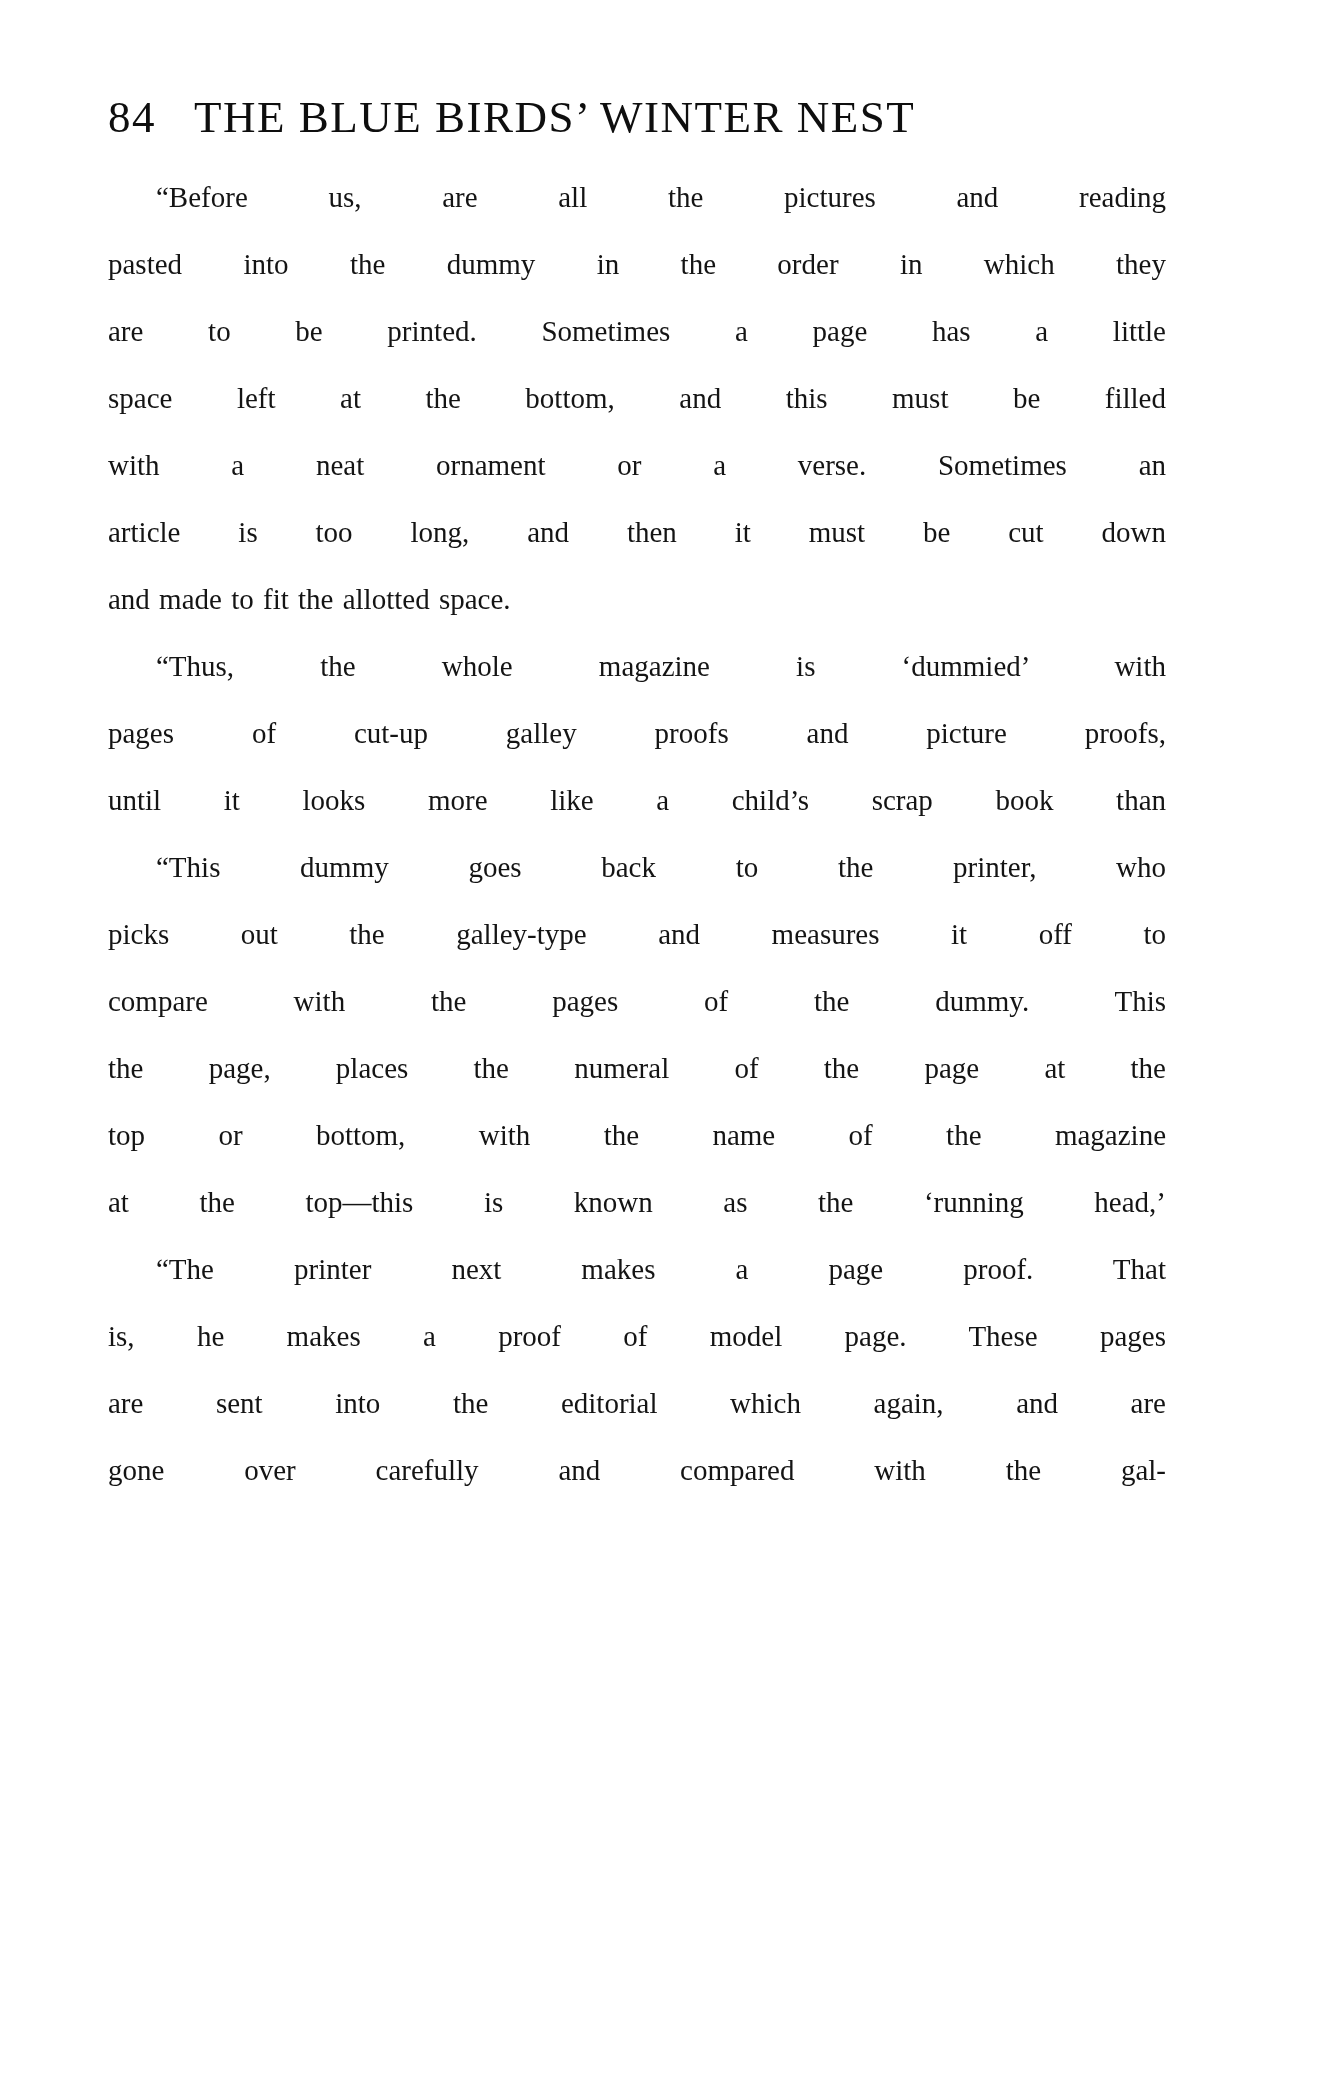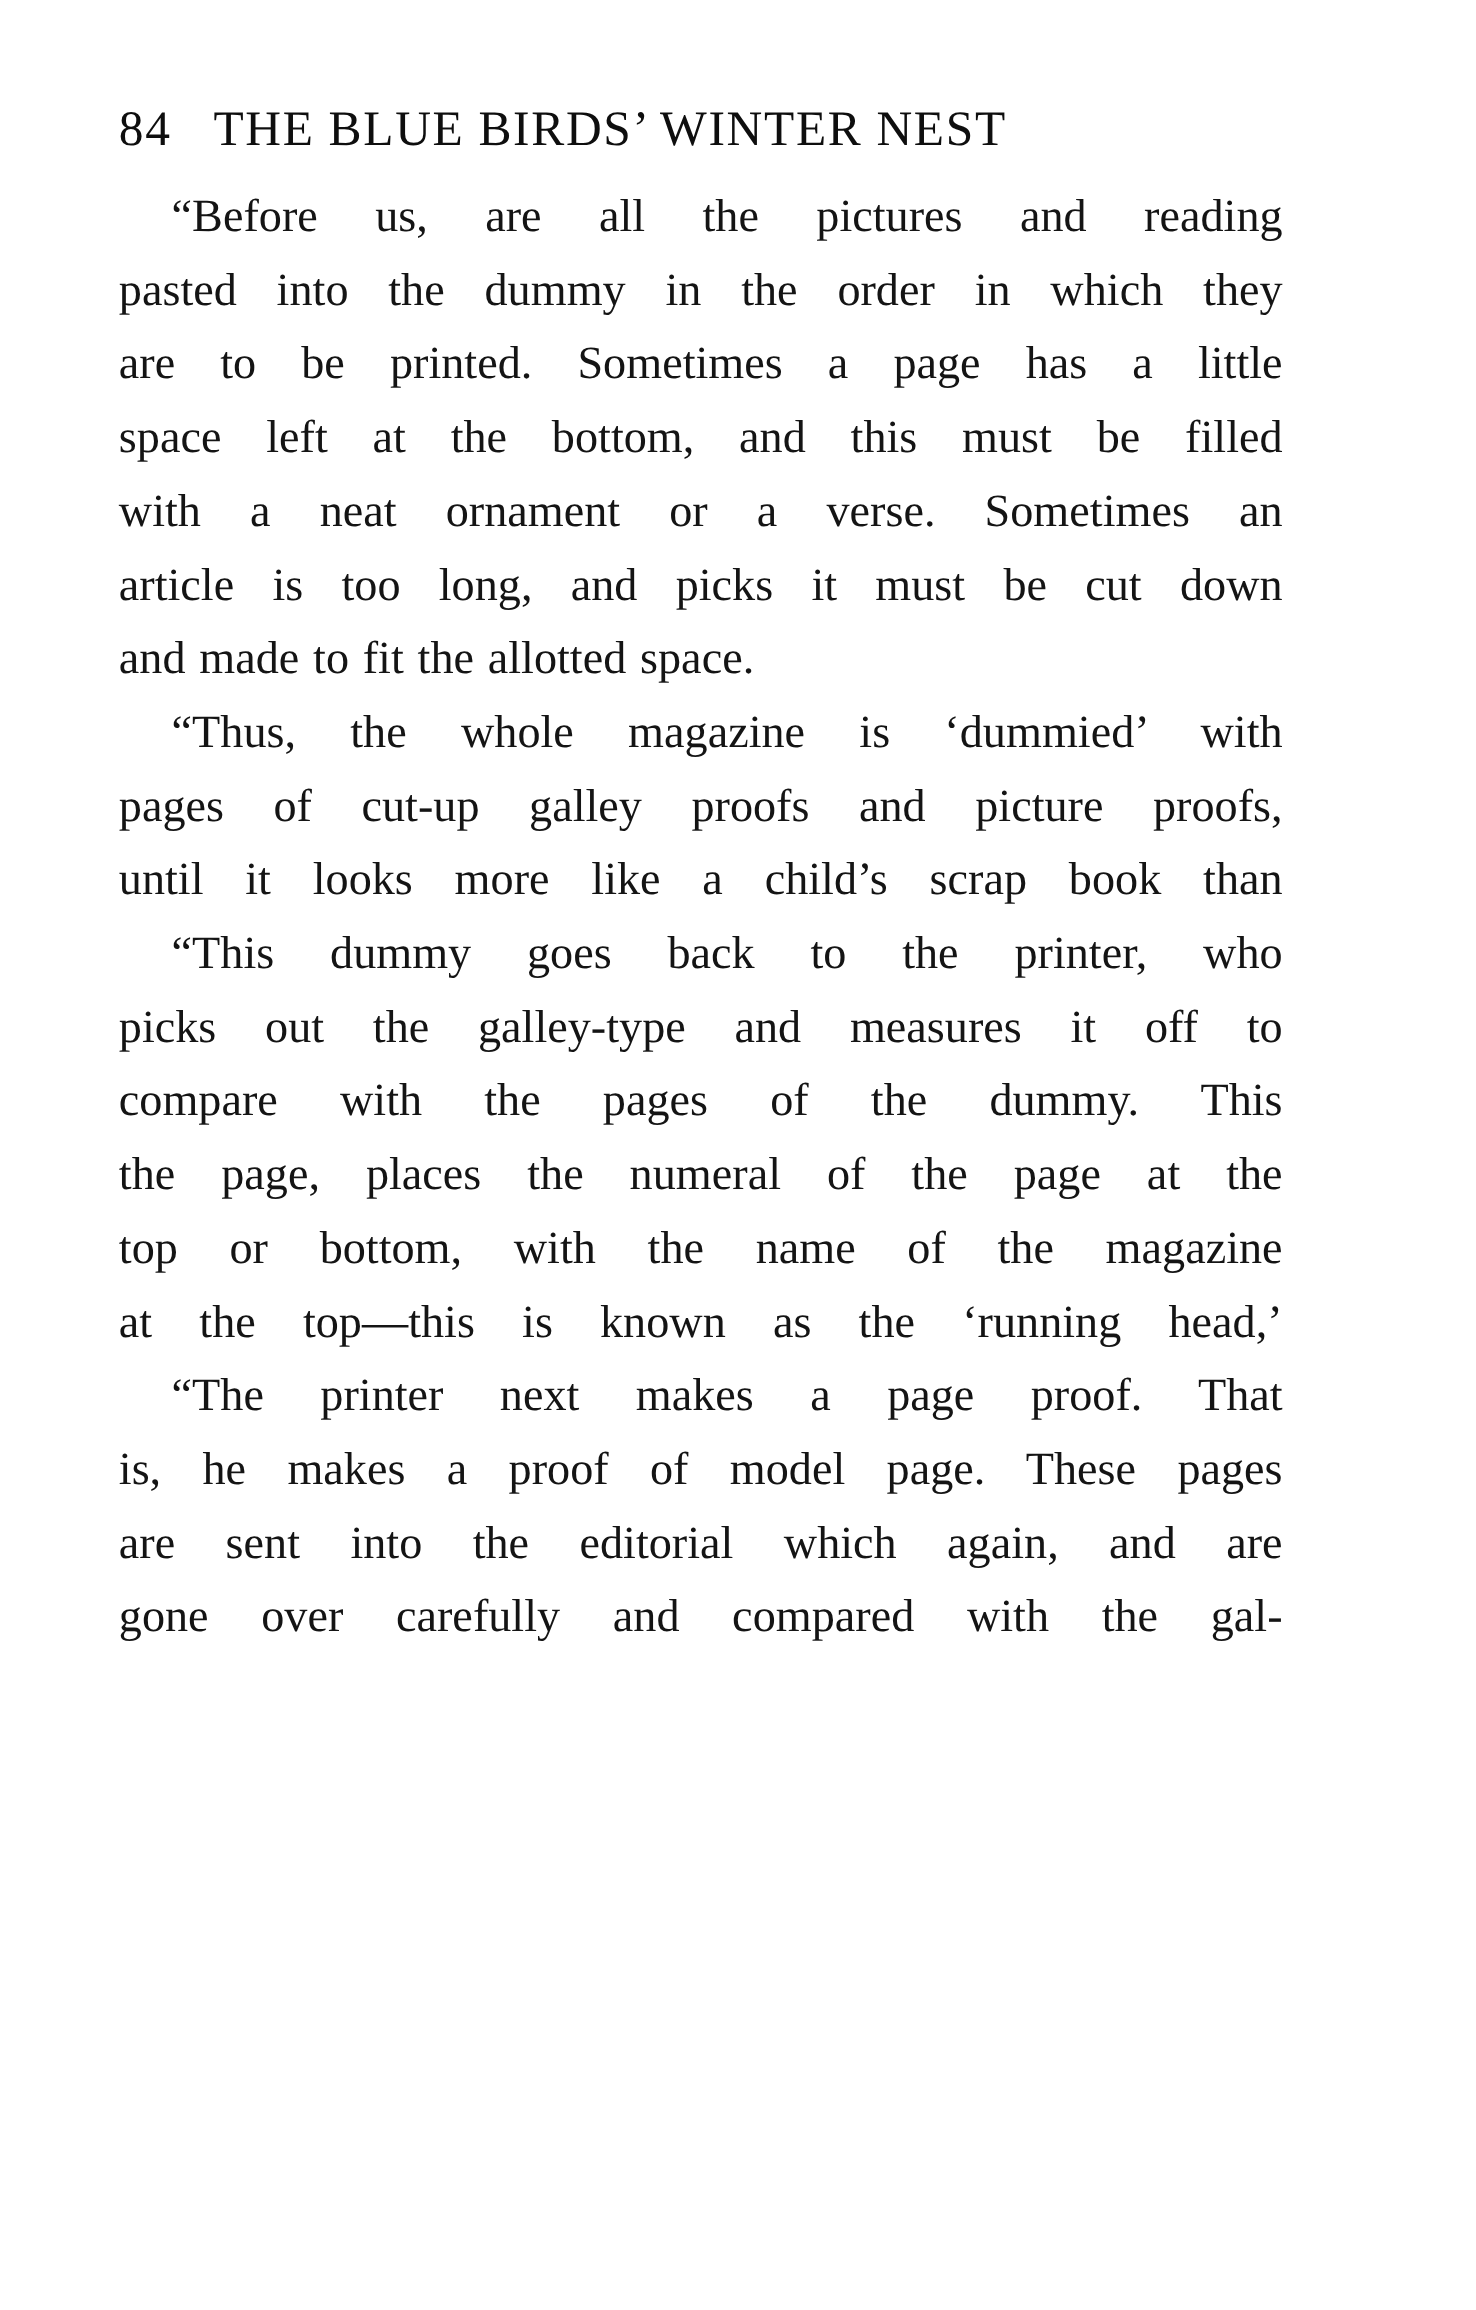--- a/index.html
+++ b/index.html
@@ -21,21 +21,21 @@
   .header {
     font-size: 45px;
     line-height: 62px;
     letter-spacing: 1.5px;
     white-space: nowrap;
     margin-bottom: 16px;
     color: #0e0e0e;
   }
   .header .pagenum { margin-right: 38px; }
   .line {
-    font-size: 42px;
+    font-size: 29px;
     line-height: 67px;
     text-align: justify;
     text-align-last: justify;
     word-spacing: 2px;
     color: #141414;
   }
   .line.indent { text-indent: 48px; }
   .line.end { text-align-last: left; }
 </style>
 </head>
@@ -47,21 +47,21 @@
     <div class="header">
       <span class="pagenum">84</span><span>THE BLUE BIRDS’ WINTER NEST</span>
     </div>
 
     <div class="body">
       <div class="line indent">“Before us, are all the pictures and reading</div>
       <div class="line">pasted into the dummy in the order in which they</div>
       <div class="line">are to be printed. Sometimes a page has a little</div>
       <div class="line">space left at the bottom, and this must be filled</div>
       <div class="line">with a neat ornament or a verse. Sometimes an</div>
-      <div class="line">article is too long, and picks it must be cut down</div>
+      <div class="line">article is too long, and then it must be cut down</div>
       <div class="line end">and made to fit the allotted space.</div>
 
       <div class="line indent">“Thus, the whole magazine is ‘dummied’ with</div>
       <div class="line">pages of cut-up galley proofs and picture proofs,</div>
       <div class="line">until it looks more like a child’s scrap book than</div>
 
       <div class="line indent">“This dummy goes back to the printer, who</div>
       <div class="line">picks out the galley-type and measures it off to</div>
       <div class="line">compare with the pages of the dummy. This</div>
       <div class="line">the page, places the numeral of the page at the</div>

